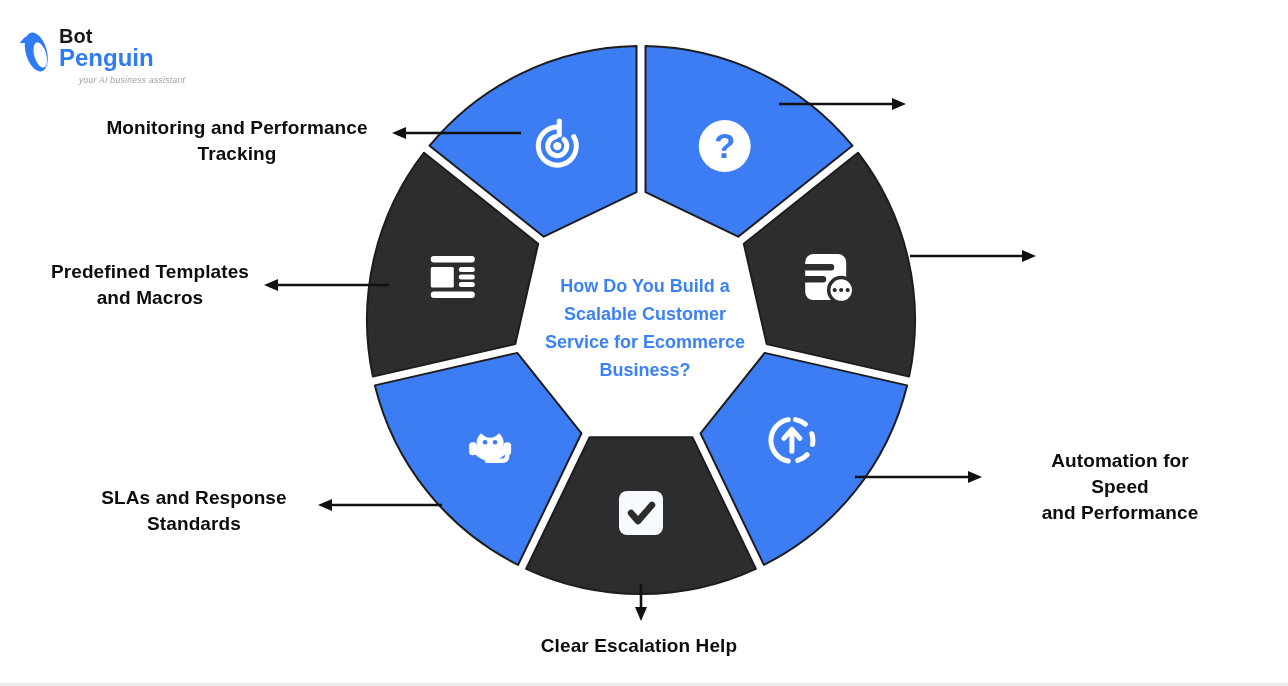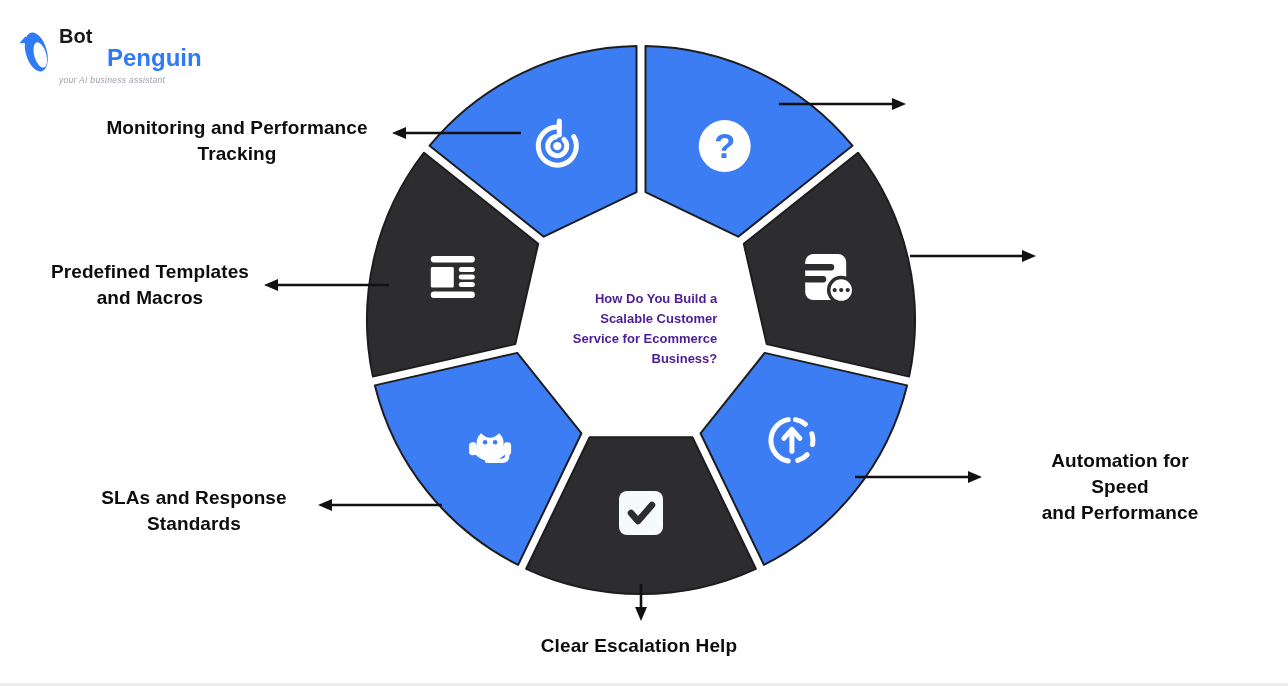--- a/index.html
+++ b/index.html
@@ -2,26 +2,26 @@
 <html><head>
 <meta charset="utf-8">
 <style>
   html,body{margin:0;padding:0;background:#ffffff;width:1288px;height:686px;overflow:hidden;
             font-family:"Liberation Sans", sans-serif;}
   #stage{position:relative;width:1288px;height:686px;background:#ffffff;}
   #wheel-svg{position:absolute;left:0;top:0;}
   .label{position:absolute;transform:translate(-50%,-50%);text-align:center;
          font-size:19px;font-weight:600;color:#0c0d0f;line-height:1.38;
          white-space:pre-line;letter-spacing:.1px;}
-  .center-title{position:absolute;transform:translate(-50%,-50%);text-align:right;
-         font-size:13px;font-weight:bold;color:#4c1d95;line-height:1.55;white-space:pre-line;}
+  .center-title{position:absolute;transform:translate(-50%,-50%);text-align:center;
+         font-size:18px;font-weight:bold;color:#3b82f6;line-height:1.55;white-space:pre-line;}
   .logo{position:absolute;left:20px;top:26px;display:flex;gap:7px;align-items:flex-start;}
   .logo-bot{font-size:20px;font-weight:bold;color:#17181b;line-height:1.02;}
-  .logo-penguin{font-size:24px;font-weight:bold;color:#2F7BF5;line-height:1.02;margin-left:48px;}
-  .logo-tagline{font-size:8.5px;font-style:italic;color:#9aa0a8;margin-top:4px;letter-spacing:.3px;}
+  .logo-penguin{font-size:24px;font-weight:bold;color:#2F7BF5;line-height:1.02;}
+  .logo-tagline{font-size:8.5px;font-style:italic;color:#9aa0a8;margin-top:4px;letter-spacing:.3px;margin-left:20px;}
   .bottom-edge{position:absolute;left:0;right:0;bottom:0;height:3px;background:#ececec;}
 </style>
 </head>
 <body>
 
 <div id="stage">
 
   <svg id="wheel-svg" width="1288" height="686" viewBox="0 0 1288 686">
     <defs>
       <marker id="arrowhead" viewBox="0 0 14 12" markerWidth="14" markerHeight="12" markerUnits="userSpaceOnUse" refX="2" refY="6" orient="auto">

